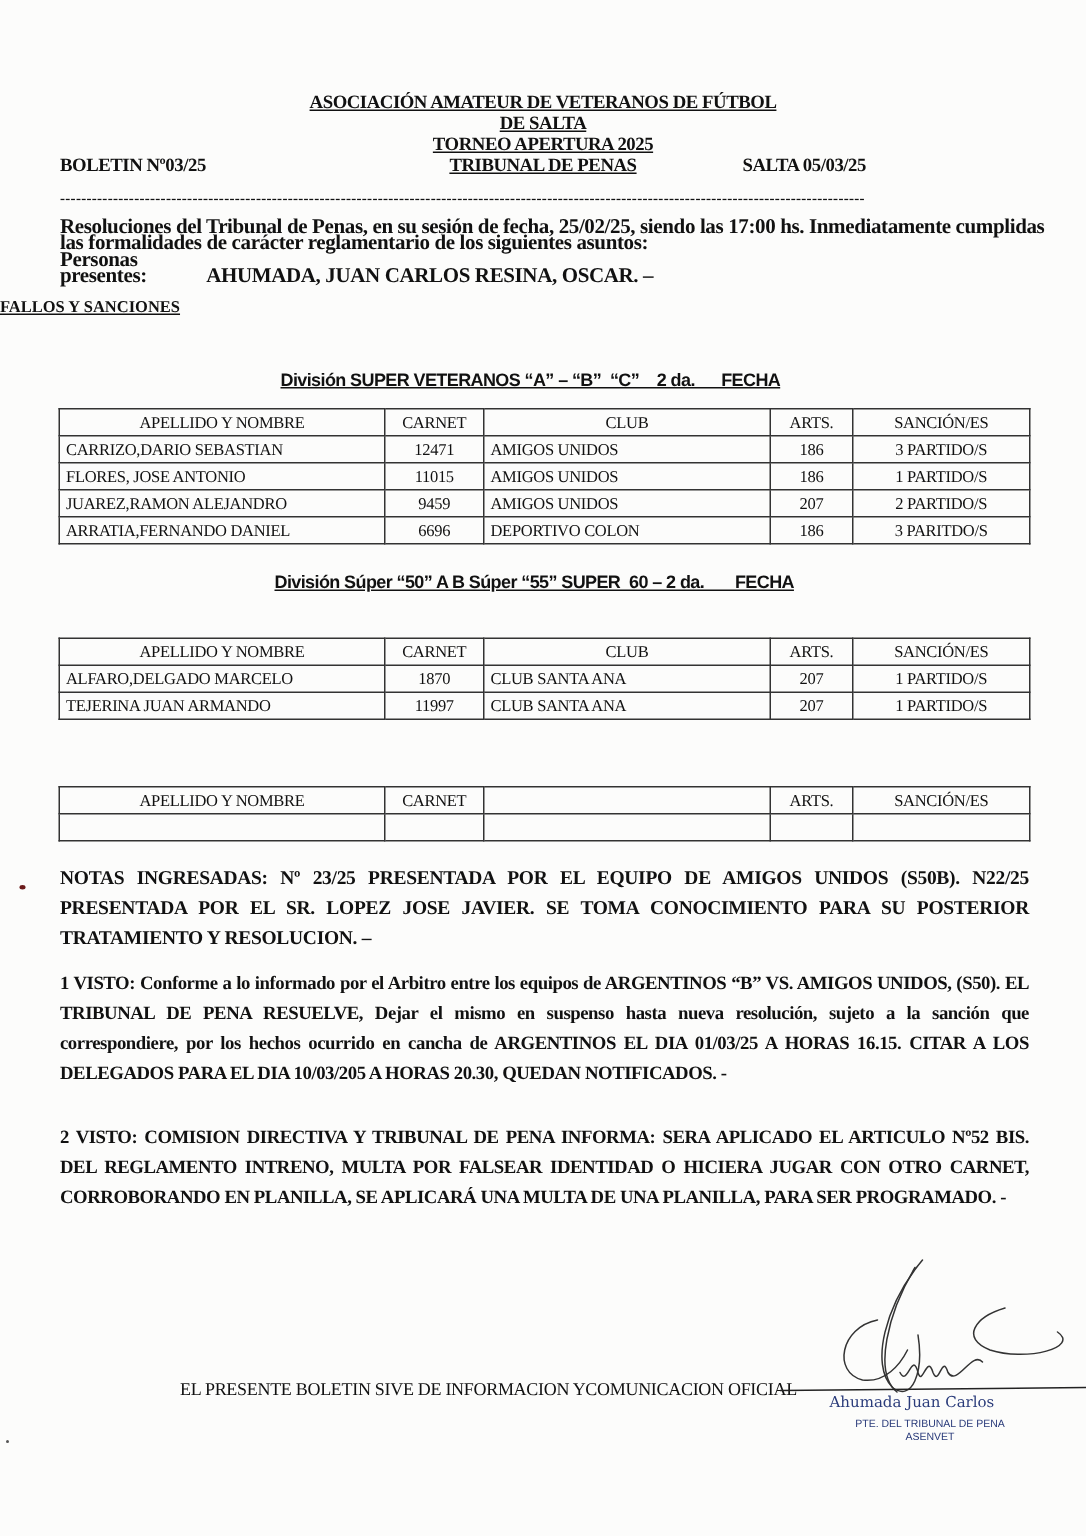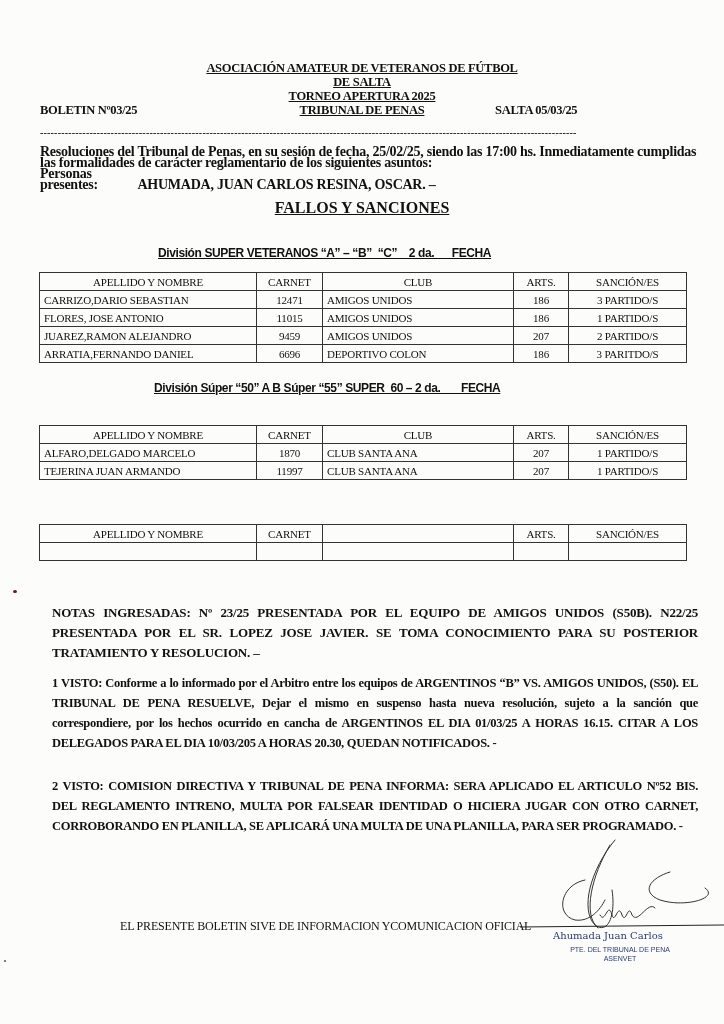--- a/index.html
+++ b/index.html
@@ -25,47 +25,47 @@
     position: absolute; top: 127px; left: 40px; width: 590px;
     font-size: 10px; font-weight: bold; letter-spacing: 0.2px; overflow: hidden; white-space: nowrap;
   }
   .intro {
     position: absolute; top: 146px; left: 40px; width: 660px;
     font-size: 14px; font-weight: bold; line-height: 11px; letter-spacing: -0.25px;
   }
   .intro .label { display: inline-block; width: 95px; }
 
   .section-title {
-    position: absolute; left: 0; width: 724px; text-align: center;
-    font-weight: bold; text-decoration: underline; font-size: 16px;
+    position: absolute; left: 0; width: 724px; text-align: left;
+    font-weight: bold; text-decoration: underline; font-size: 11px;
   }
   .division {
     position: absolute; font-family: "Liberation Sans", sans-serif;
     font-weight: bold; text-decoration: underline; font-size: 12px; letter-spacing: -0.4px;
     white-space: pre;
+    margin-left: 29px;
   }
 
   table.sanc {
     position: absolute; left: 39px; width: 647px; border-collapse: collapse;
     font-size: 11px; table-layout: fixed;
   }
   table.sanc td {
     border: 1px solid #333; height: 17px; padding: 0 4px; white-space: nowrap; overflow: hidden;
     letter-spacing: -0.2px;
   }
   table.sanc td.h { text-align: center; }
   table.sanc td.c { text-align: center; }
   col.c1 { width: 217px; } col.c2 { width: 66px; } col.c3 { width: 191px; }
   col.c4 { width: 55px; } col.c5 { width: 118px; }
 
   .para {
-    position: absolute; left: 52px; width: 646px;
+    position: absolute; left: 40px; width: 646px;
     font-weight: bold; font-size: 12.5px; line-height: 20px; text-align: justify;
     letter-spacing: -0.3px;
-    margin-top: 28px;
   }
   .para.notas { font-size: 13px; letter-spacing: -0.2px; }
 
   .closing {
     position: absolute; left: 120px; top: 920px; width: 600px;
     font-size: 12px; line-height: 12px; letter-spacing: -0.2px;
   }
   .strike { text-decoration: line-through; }
 
   .signature { position: absolute; left: 520px; top: 830px; width: 204px; height: 150px; }

